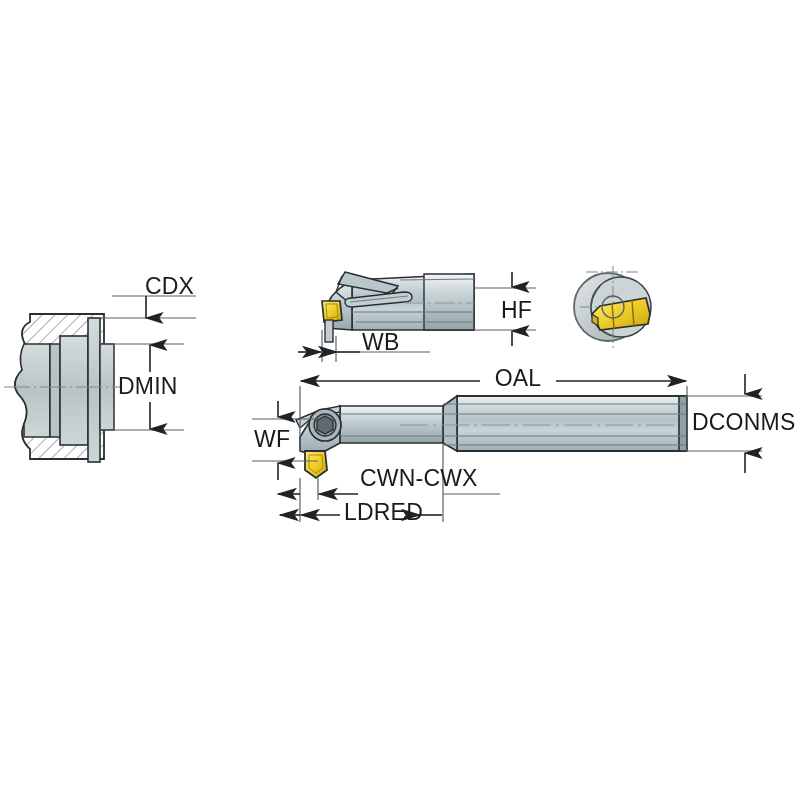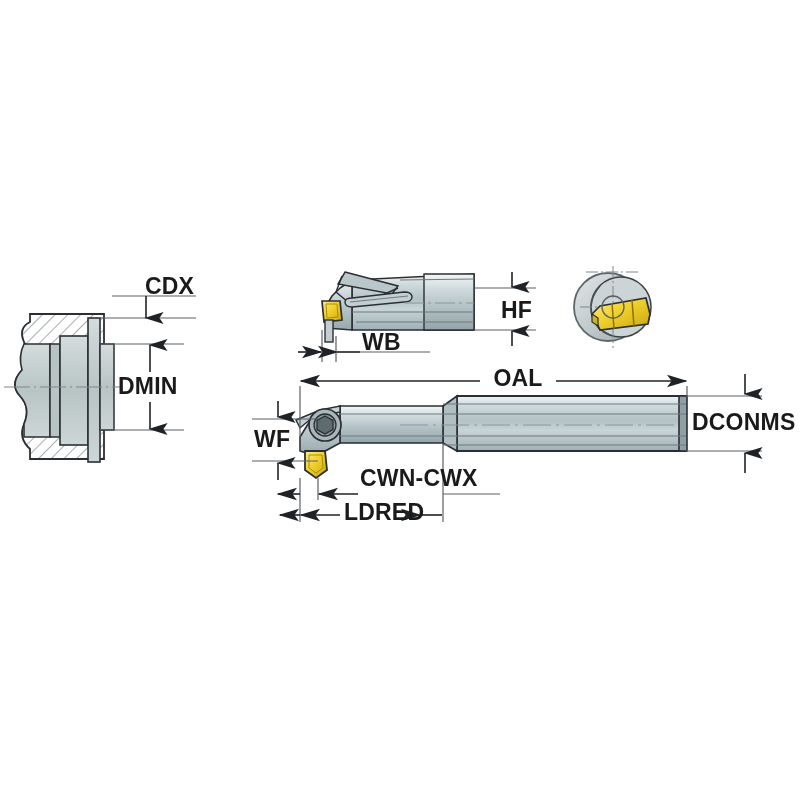--- a/index.html
+++ b/index.html
@@ -7,21 +7,20 @@
     padding: 0;
     background: #ffffff;
   }
   #stage {
     position: relative;
     width: 800px;
     height: 789px;
     background: #ffffff;
     font-family: "Liberation Sans", sans-serif;
     overflow: hidden;
-    font-weight: bold;
   }
   #drawing {
     position: absolute;
     left: 0;
     top: 0;
     width: 800px;
     height: 800px;
   }
   .dim-label {
     font-family: "Liberation Sans", sans-serif;

